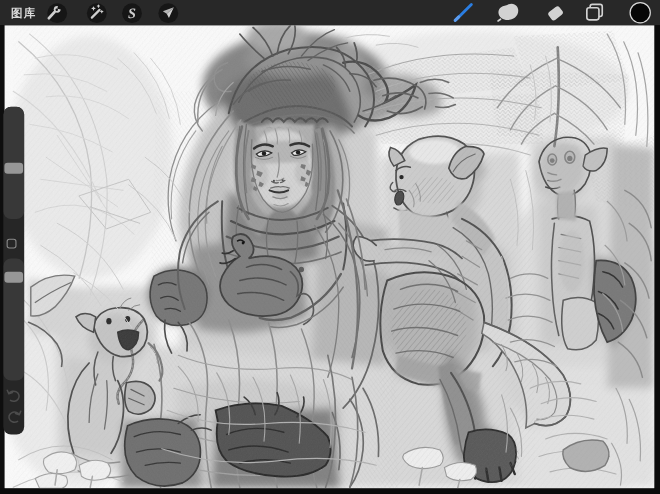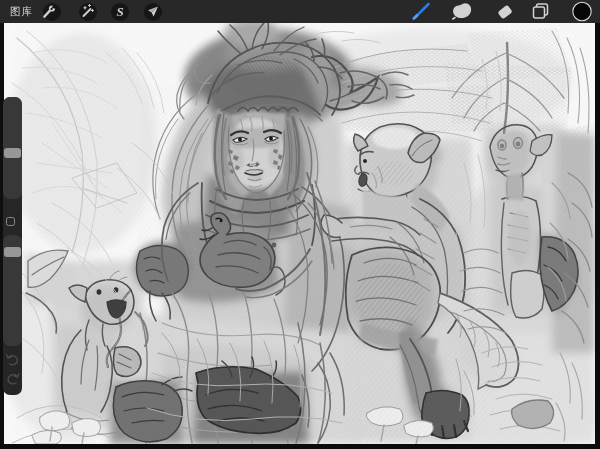--- a/index.html
+++ b/index.html
@@ -2,21 +2,21 @@
 <html><head>
 <meta charset="utf-8">
 <style>
 html,body{margin:0;padding:0;width:600px;height:449px;overflow:hidden;background:#000;}
 *{box-sizing:border-box;}
 body{font-family:"Liberation Sans",sans-serif;position:relative;}
 #stage{position:absolute;left:0;top:0;width:600px;height:449px;background:#0e0e0e;}
 #canvas{position:absolute;left:4px;top:23px;width:591px;height:421px;background:#fbfbfb;overflow:hidden;}
 #toolbar{position:absolute;left:0;top:0;width:600px;height:23px;background:#282828;}
 .tb-ic{position:absolute;top:2.5px;width:18px;height:18px;border-radius:50%;background:#161616;}
-#gallery{position:absolute;left:10px;top:5px;color:#d8d8d8;font-size:10.5px;letter-spacing:1px;font-weight:normal;}
+#gallery{position:absolute;left:10px;top:5px;color:#d8d8d8;font-size:10.5px;letter-spacing:1px;font-weight:bold;}
 #sidebar{position:absolute;left:3px;top:97px;width:19px;height:298px;border-radius:7px;background:#262626;overflow:hidden;}
 .track{position:absolute;left:0;width:19px;background:#383838;border-radius:7px;}
 .handle{position:absolute;left:1px;width:17px;height:10px;border-radius:3px;background:#979797;}
 #modbtn{position:absolute;left:5px;top:120px;width:9px;height:9px;border:1.4px solid #8a8a8a;border-radius:2.5px;}
 </style>
 </head>
 <body>
 <div id="stage">
   <div id="canvas">
     <svg id="art" width="591" height="421" viewBox="0 0 591 421" xmlns="http://www.w3.org/2000/svg">

